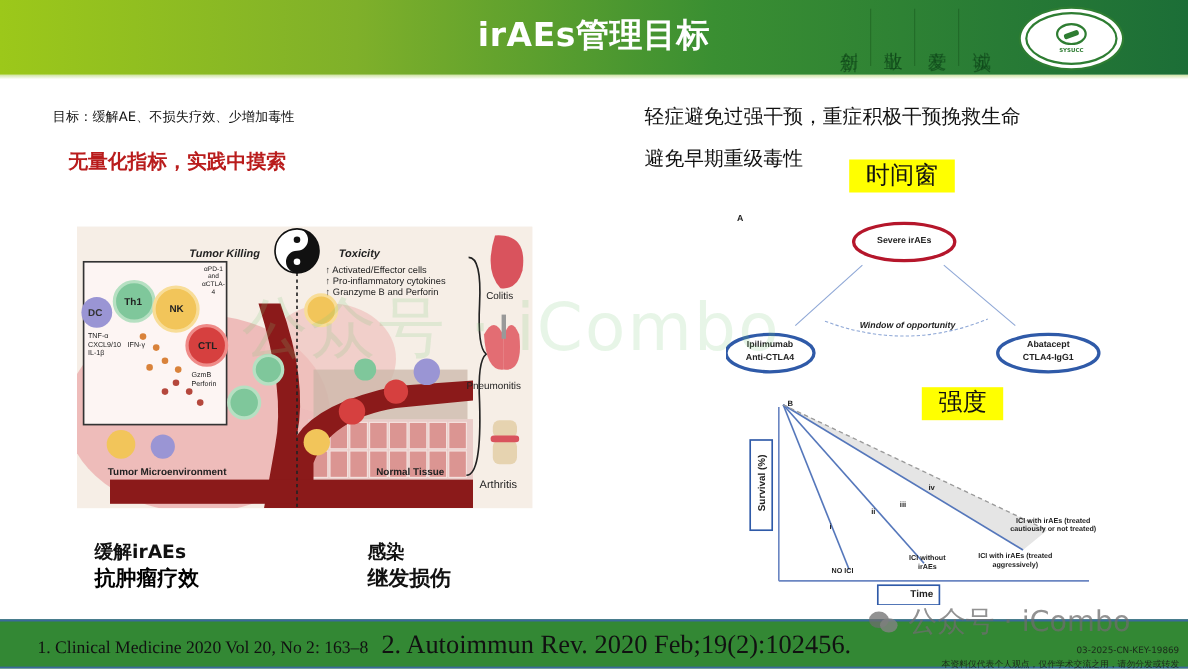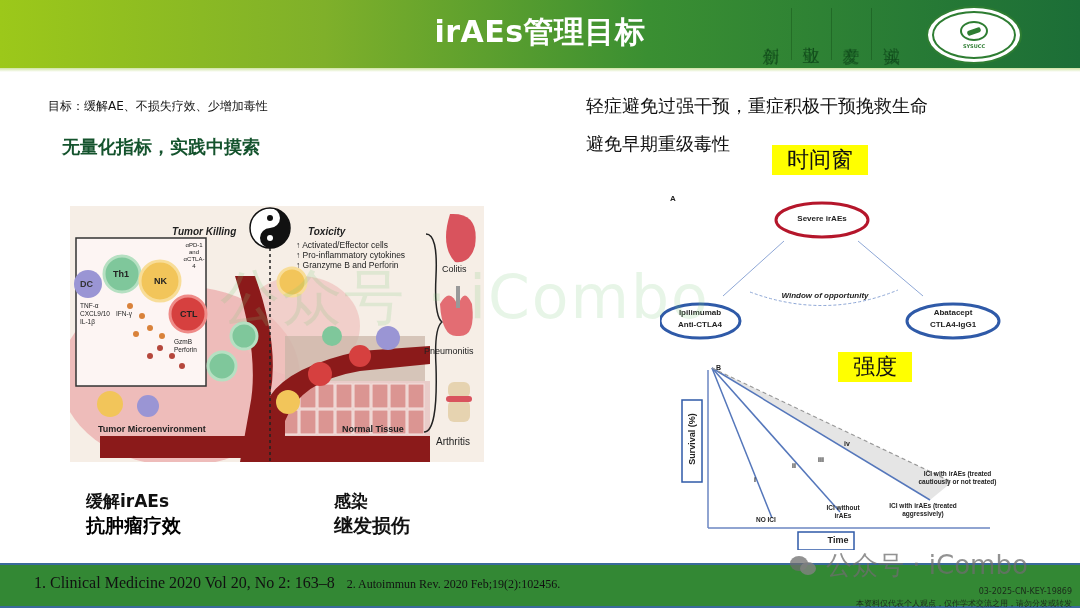--- a/index.html
+++ b/index.html
@@ -19,21 +19,21 @@
   .motto-col:last-child { border-right:none; }
   .logo { position:absolute; left:926px; top:6px; width:96px; height:58px; border-radius:50%;
     background:#fff; border:2px solid #2e7d32; display:flex; align-items:center; justify-content:center; }
   .logo-inner { width:84px; height:48px; border-radius:50%; border:2px solid #2e7d32; display:flex; flex-direction:column; align-items:center; justify-content:center; }
   .logo-mark { width:28px; height:20px; border-radius:50%; border:2px solid #2e7d32; position:relative; }
   .logo-mark::after { content:""; position:absolute; left:5px; top:6px; width:14px; height:5px; background:#2e7d32; border-radius:2px; transform:rotate(-20deg); }
   .logo-text { font-size:5px; color:#2e7d32; font-weight:bold; margin-top:2px; }
 
   
   .goal { position:absolute; left:48px; top:98px; font-size:12px; color:#111; }
-  .no-metric { position:absolute; left:62px; top:135px; font-size:18px; font-weight:bold; color:#14532d; }
+  .no-metric { position:absolute; left:62px; top:135px; font-size:18px; font-weight:bold; color:#b91c1c; }
 
   
   .r1 { position:absolute; left:586px; top:94px; font-size:18px; color:#111; }
   .r2 { position:absolute; left:586px; top:132px; font-size:18px; color:#111; }
   .hl { position:absolute; background:#ffff00; color:#111; font-size:22px; padding:0 15px; line-height:30px; }
   .hl-window { left:772px; top:145px; }
   .hl-intensity { left:838px; top:352px; }
 
   
   .fig-left { position:absolute; left:70px; top:206px; width:414px; height:256px; background:#f6eee6; overflow:hidden; }
@@ -55,21 +55,21 @@
   .wm-center { position:absolute; left:220px; top:258px; font-size:60px; color:rgba(120,200,120,0.18); font-family:"DejaVu Sans", sans-serif; letter-spacing:2px; pointer-events:none; white-space:nowrap; }
   .wm-bottom { position:absolute; left:790px; top:548px; font-size:26px; color:rgba(110,110,110,0.75); font-family:"DejaVu Sans", sans-serif; white-space:nowrap; display:flex; align-items:center; gap:6px; }
   .wechat-icon { width:30px; height:24px; position:relative; }
   .wechat-icon::before { content:""; position:absolute; left:0; top:2px; width:18px; height:15px; border-radius:50%; background:rgba(110,110,110,0.75); }
   .wechat-icon::after { content:""; position:absolute; left:10px; top:8px; width:16px; height:13px; border-radius:50%; background:rgba(130,130,130,0.8); }
 
   
   .footer { position:absolute; left:0; top:563px; width:1080px; height:45px; background:#338834; border-top:2px solid #3a6a9a; border-bottom:2px solid #3a6a9a; }
   .refs { position:absolute; left:34px; top:9px; font-family:"Liberation Serif", serif; color:#111; white-space:nowrap; }
   .refs .r-a { font-size:16px; }
-  .refs .r-b { font-size:12px; margin-left:8px;margin-top:48px; }
+  .refs .r-b { font-size:24px; margin-left:8px;margin-top:48px; }
   .footer-code { position:absolute; right:8px; top:22px; font-size:8px; color:#1a2a1a; }
   .footer-disclaimer { position:absolute; right:8px; top:33px; font-size:8px; color:#1a2a1a; }
 </style>
 </head>
 <body>
 
 <div class="slide">
 
   <div class="header">
     <div class="title">irAEs管理目标</div>

